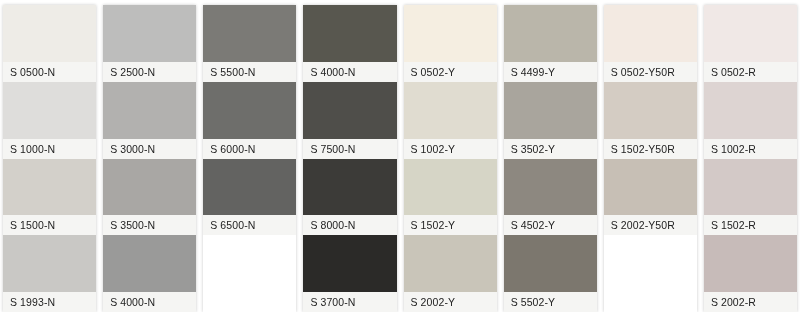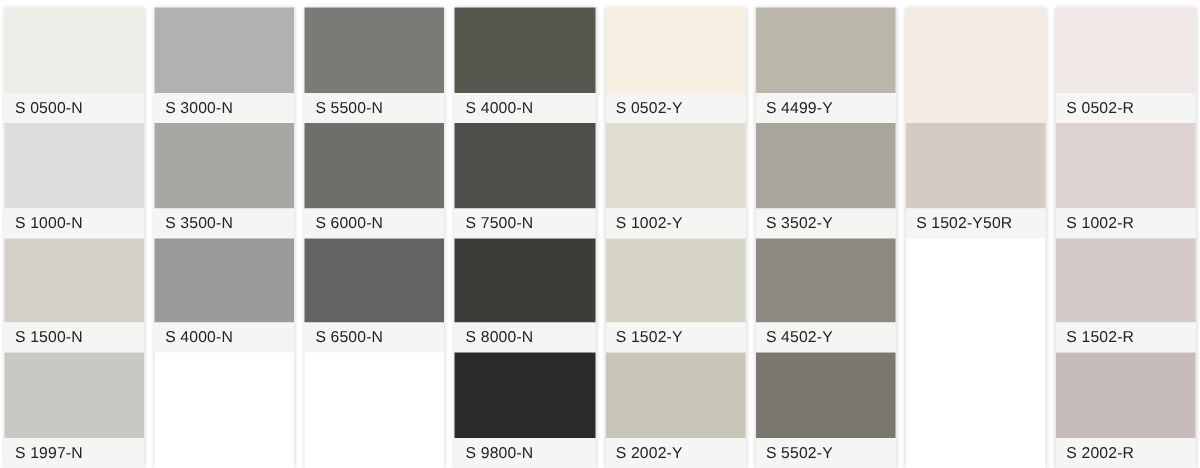--- a/index.html
+++ b/index.html
@@ -67,24 +67,28 @@
       <div class="swatch-cell">
         <div class="swatch-color" style="background-color: rgb(222, 221, 219);"></div>
         <div class="swatch-label">S 1000-N</div>
       </div>
       <div class="swatch-cell">
         <div class="swatch-color" style="background-color: rgb(211, 208, 202);"></div>
         <div class="swatch-label">S 1500-N</div>
       </div>
       <div class="swatch-cell">
         <div class="swatch-color" style="background-color: rgb(201, 200, 197);"></div>
-        <div class="swatch-label">S 1997-N</div>
-      </div>
-    </div>
-    <div class="swatch-column">
+        <div class="swatch-label">S 1993-N</div>
+      </div>
+    </div>
+    <div class="swatch-column">
+      <div class="swatch-cell">
+        <div class="swatch-color" style="background-color: rgb(189, 189, 188);"></div>
+        <div class="swatch-label">S 2500-N</div>
+      </div>
       <div class="swatch-cell">
         <div class="swatch-color" style="background-color: rgb(178, 177, 175);"></div>
         <div class="swatch-label">S 3000-N</div>
       </div>
       <div class="swatch-cell">
         <div class="swatch-color" style="background-color: rgb(169, 167, 164);"></div>
         <div class="swatch-label">S 3500-N</div>
       </div>
       <div class="swatch-cell">
         <div class="swatch-color" style="background-color: rgb(154, 154, 153);"></div>
@@ -113,21 +117,21 @@
       <div class="swatch-cell">
         <div class="swatch-color" style="background-color: rgb(79, 78, 74);"></div>
         <div class="swatch-label">S 7500-N</div>
       </div>
       <div class="swatch-cell">
         <div class="swatch-color" style="background-color: rgb(60, 59, 56);"></div>
         <div class="swatch-label">S 8000-N</div>
       </div>
       <div class="swatch-cell">
         <div class="swatch-color" style="background-color: rgb(43, 42, 40);"></div>
-        <div class="swatch-label">S 9800-N</div>
+        <div class="swatch-label">S 3700-N</div>
       </div>
     </div>
     <div class="swatch-column">
       <div class="swatch-cell">
         <div class="swatch-color" style="background-color: rgb(245, 238, 225);"></div>
         <div class="swatch-label">S 0502-Y</div>
       </div>
       <div class="swatch-cell">
         <div class="swatch-color" style="background-color: rgb(224, 220, 208);"></div>
         <div class="swatch-label">S 1002-Y</div>
@@ -155,24 +159,29 @@
         <div class="swatch-label">S 4502-Y</div>
       </div>
       <div class="swatch-cell">
         <div class="swatch-color" style="background-color: rgb(124, 119, 110);"></div>
         <div class="swatch-label">S 5502-Y</div>
       </div>
     </div>
     <div class="swatch-column">
       <div class="swatch-cell">
         <div class="swatch-color" style="background-color: rgb(243, 234, 226);"></div>
+        <div class="swatch-label">S 0502-Y50R</div>
       </div>
       <div class="swatch-cell">
         <div class="swatch-color" style="background-color: rgb(212, 204, 195);"></div>
         <div class="swatch-label">S 1502-Y50R</div>
+      </div>
+      <div class="swatch-cell">
+        <div class="swatch-color" style="background-color: rgb(199, 191, 181);"></div>
+        <div class="swatch-label">S 2002-Y50R</div>
       </div>
     </div>
     <div class="swatch-column">
       <div class="swatch-cell">
         <div class="swatch-color" style="background-color: rgb(240, 232, 230);"></div>
         <div class="swatch-label">S 0502-R</div>
       </div>
       <div class="swatch-cell">
         <div class="swatch-color" style="background-color: rgb(221, 212, 210);"></div>
         <div class="swatch-label">S 1002-R</div>

